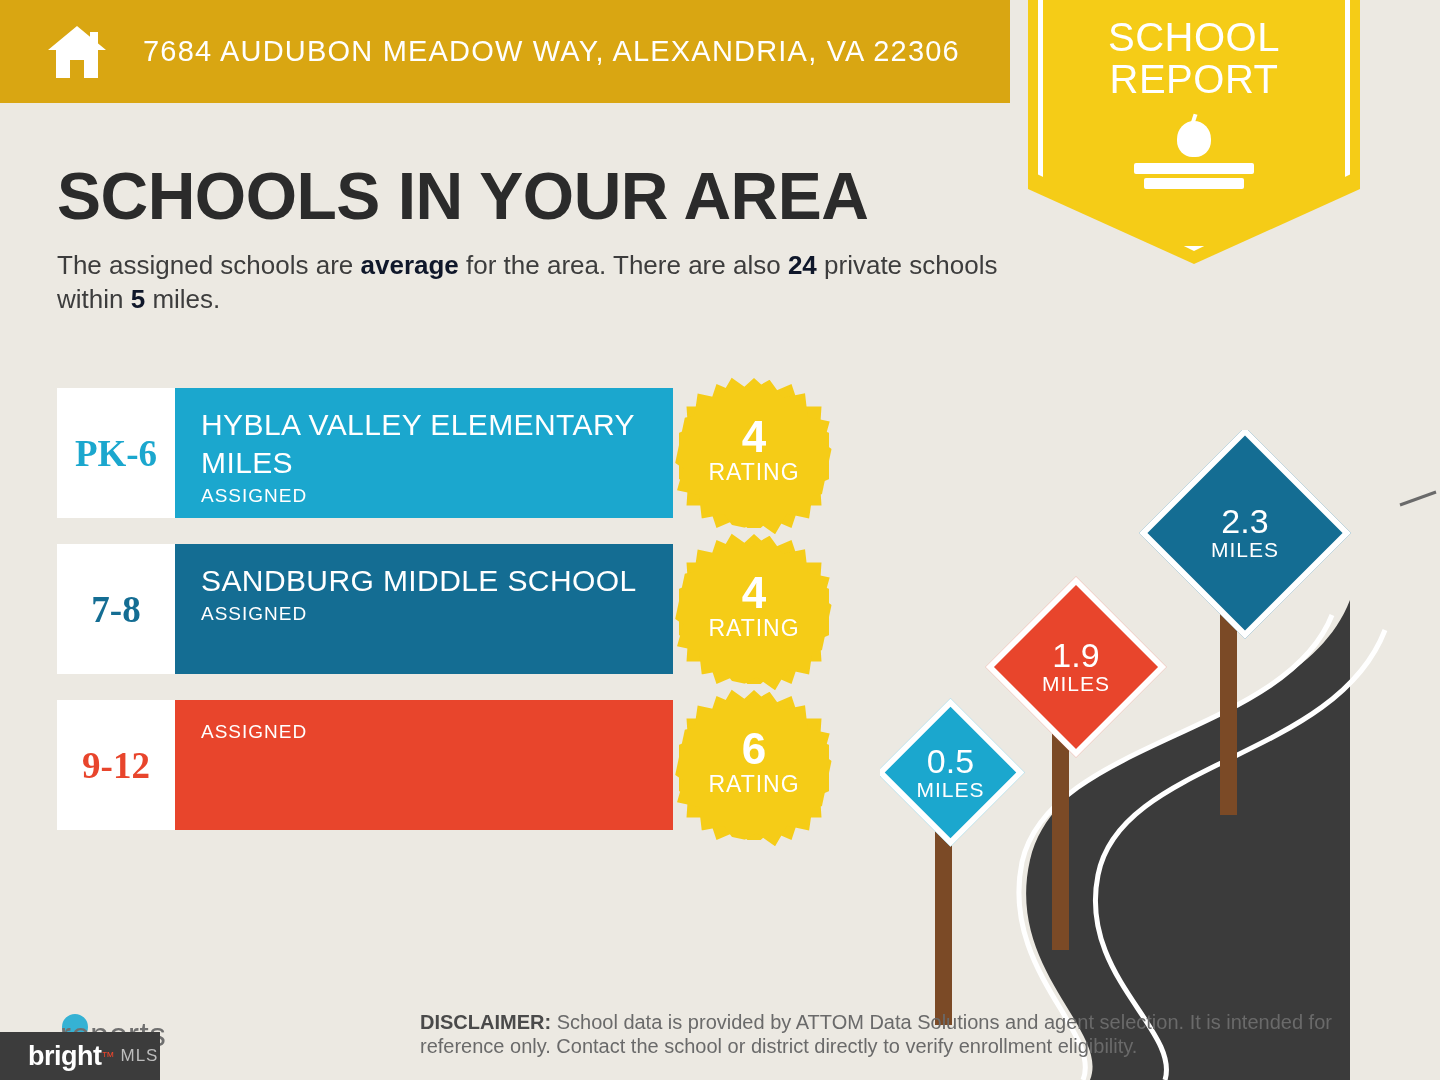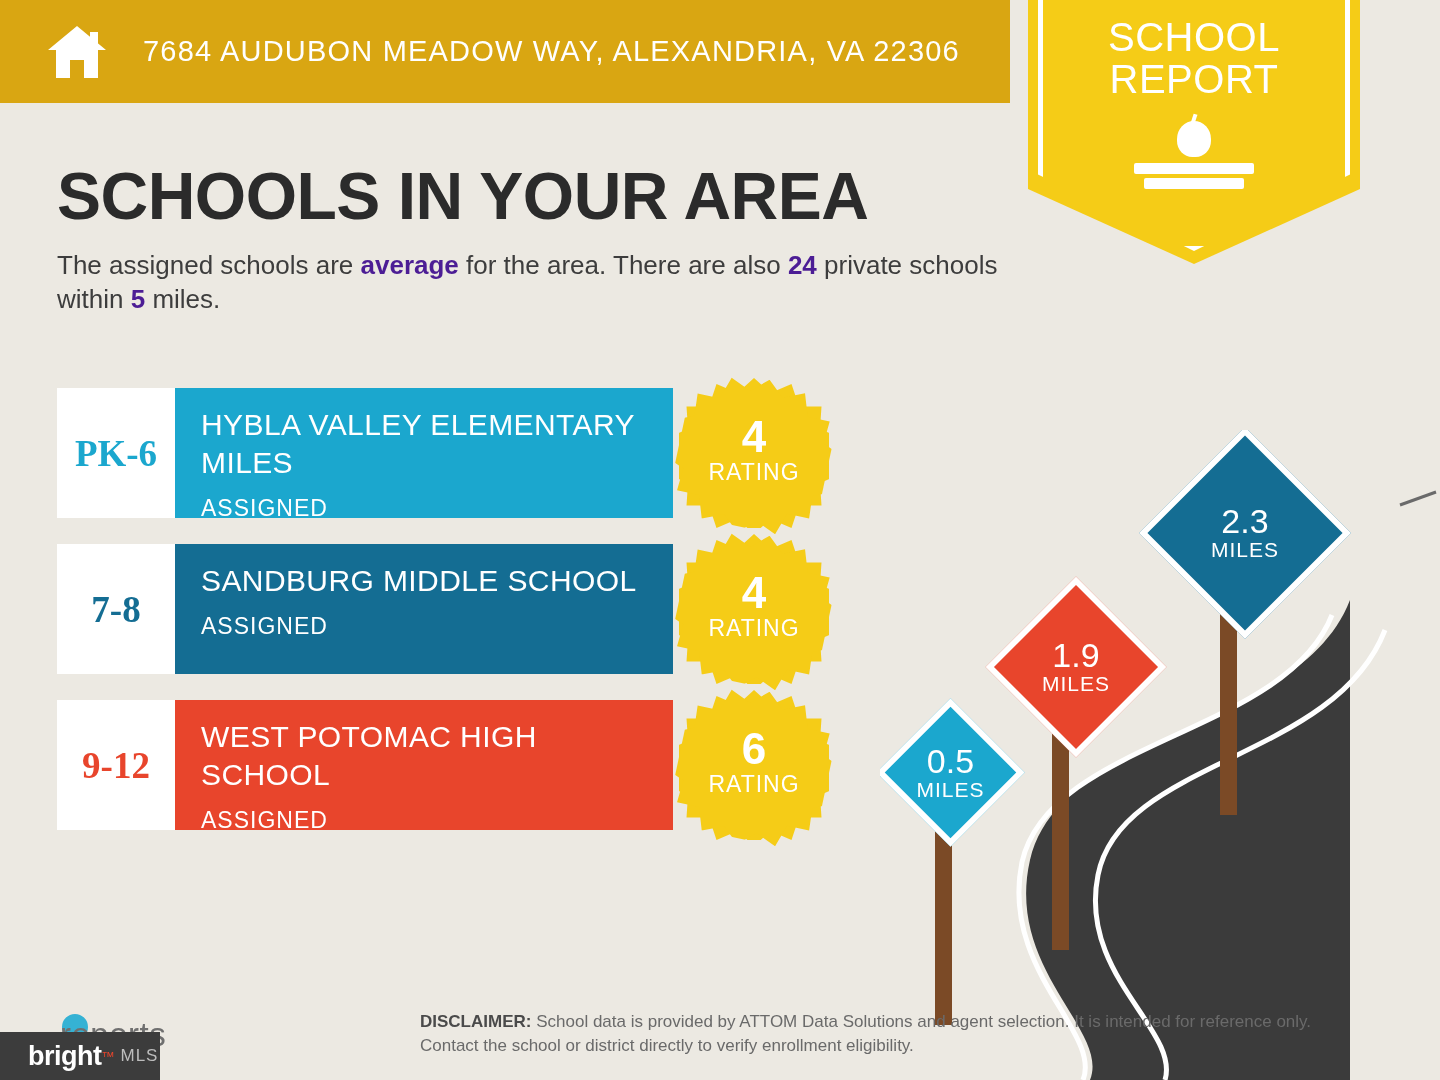--- a/index.html
+++ b/index.html
@@ -67,36 +67,36 @@
 
   
   .title{
     position:absolute;top:158px;left:57px;
     font-size:66px;font-weight:bold;color:#2b2b2b;letter-spacing:-0.5px;
   }
   .subtitle{
     position:absolute;top:248px;left:57px;width:960px;
     font-size:26px;line-height:34px;color:#3d3d3d;
   }
-  .subtitle b{color:#4c1d95;font-weight:bold;margin-top:32px;}
+  .subtitle b{color:#0f172a;font-weight:bold;margin-top:32px;}
 
   
   .rows{position:absolute;top:388px;left:57px;width:740px;}
   .row{position:relative;height:130px;margin-bottom:26px;}
   .grade{
     position:absolute;left:0;top:0;width:118px;height:130px;
     background:#ffffff;display:flex;align-items:center;justify-content:center;
     font-size:37px;font-weight:bold;font-family:Liberation Serif, serif;
   }
   .bar{
     position:absolute;left:118px;top:0;width:498px;height:130px;
     padding:18px 0 0 26px;box-sizing:border-box;color:#ffffff;
   }
   .bar .name{font-size:30px;line-height:38px;letter-spacing:0.4px;}
-  .bar .assigned{font-size:23px;letter-spacing:1px;margin-top:13px;}
+  .bar .assigned{font-size:19px;letter-spacing:1px;margin-top:3px;}
   .starburst{
     position:absolute;left:622px;top:-10px;width:150px;height:150px;
     color:#ffffff;text-align:center;
   }
   .starburst .sb{
     position:absolute;inset:0;background:#f5cc17;
   }
   .sb.s1{clip-path:polygon(50% 0%,61% 10%,75% 4%,80% 19%,95% 19%,94% 34%,108% 40%,100% 52%,108% 64%,94% 70%,95% 85%,80% 85%,75% 100%,61% 94%,50% 104%,39% 94%,25% 100%,20% 85%,5% 85%,6% 70%,-8% 64%,0% 52%,-8% 40%,6% 34%,5% 19%,20% 19%,25% 4%,39% 10%);}
   .sb.s2{transform:rotate(12deg);clip-path:polygon(50% 0%,61% 10%,75% 4%,80% 19%,95% 19%,94% 34%,108% 40%,100% 52%,108% 64%,94% 70%,95% 85%,80% 85%,75% 100%,61% 94%,50% 104%,39% 94%,25% 100%,20% 85%,5% 85%,6% 70%,-8% 64%,0% 52%,-8% 40%,6% 34%,5% 19%,20% 19%,25% 4%,39% 10%);}
   .starburst .val{position:relative;font-size:44px;font-weight:bold;padding-top:37px;line-height:44px;}
@@ -130,21 +130,21 @@
   .brightmls{
     position:absolute;left:0;bottom:0;width:160px;height:48px;
     background:#3c3c3c;display:flex;align-items:center;padding-left:28px;
     box-sizing:border-box;
   }
   .brightmls .b1{color:#ffffff;font-size:27px;font-weight:bold;letter-spacing:-0.5px;}
   .brightmls .tm{color:#e8452c;font-size:13px;vertical-align:super;}
   .brightmls .b2{color:#bdbdbd;font-size:17px;margin-left:6px;letter-spacing:1px;}
   .disclaimer{
     position:absolute;left:420px;bottom:22px;width:950px;
-    font-size:17px;line-height:24px;color:#6a6a6a;
+    font-size:20px;line-height:24px;color:#6a6a6a;
   }
   .disclaimer b{font-weight:bold;color:#4a4a4a;}
 </style>
 </head>
 <body>
 
 <div class="header">
   <span class="home-icon">
     <svg width="62" height="56" viewBox="0 0 62 56">
       <path d="M31 2 L60 26 L52 26 L52 54 L38 54 L38 36 L24 36 L24 54 L10 54 L10 26 L2 26 Z" fill="#ffffff"></path>
@@ -200,21 +200,20 @@
       <div class="sb s1"></div>
         <div class="sb s2"></div>
       <div class="val">4</div>
       <div class="lbl">RATING</div>
     </div>
   </div>
 
   <div class="row">
     <div class="grade" style="color:#e8452c">9-12</div>
     <div class="bar" style="background:#e8452c">
-      <div class="name">WEST POTOMAC HIGH SCHOOL</div>
       <div class="assigned">ASSIGNED</div>
     </div>
     <div class="starburst">
       <div class="sb s1"></div>
         <div class="sb s2"></div>
       <div class="val">6</div>
       <div class="lbl">RATING</div>
     </div>
   </div>
 

